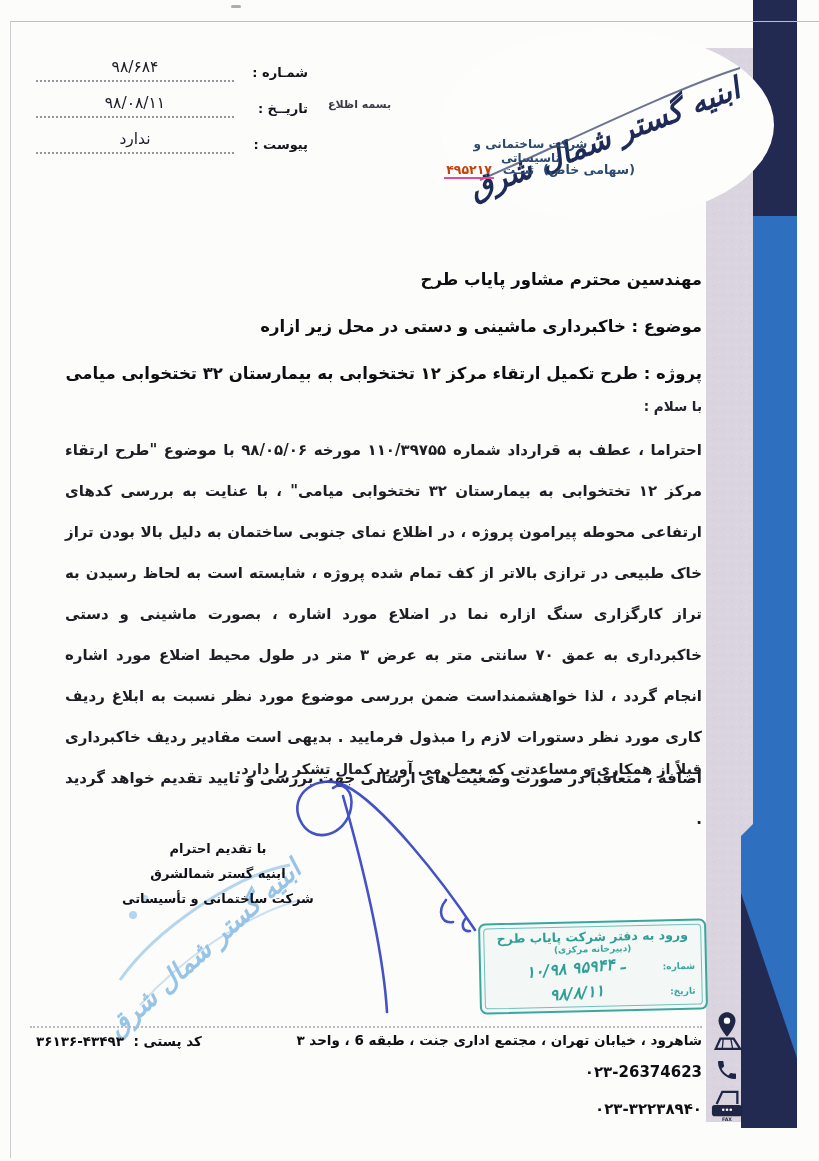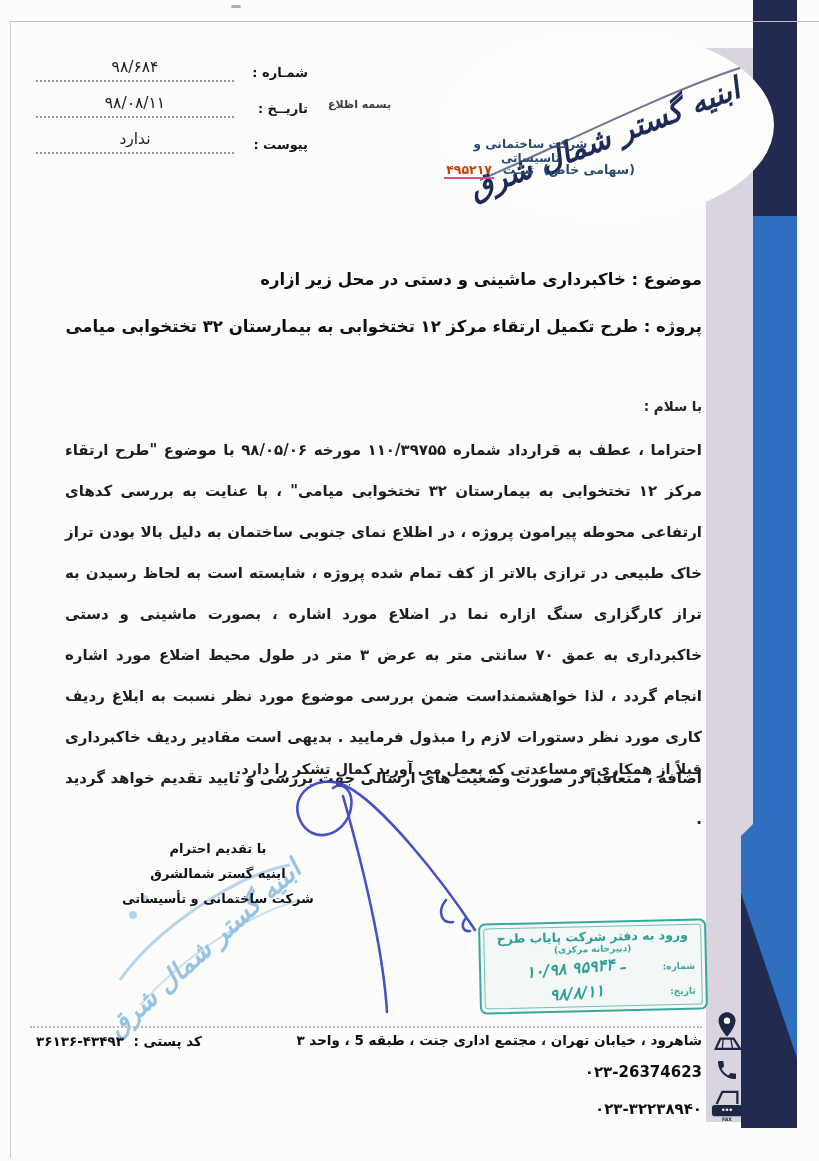--- a/index.html
+++ b/index.html
@@ -129,20 +129,21 @@
       <span class="hf-label">تاریــخ :</span>
       <span class="hf-value" dir="ltr">۹۸/۰۸/۱۱</span>
     </div>
     <div class="hf-row">
       <span class="hf-label">پیوست :</span>
       <span class="hf-value">ندارد</span>
     </div>
   </div>
 
   <div class="letter-head">
+    <div class="lh-line">مهندسین محترم مشاور پایاب طرح</div>
     <div class="lh-line">موضوع : خاکبرداری ماشینی و دستی در محل زیر ازاره</div>
     <div class="lh-line">پروژه : طرح تکمیل ارتقاء مرکز ۱۲ تختخوابی به بیمارستان ۳۲ تختخوابی میامی</div>
   </div>
   <div class="salutation">با سلام :</div>
 
   <p class="letter-body">احتراما ، عطف به قرارداد شماره ۱۱۰/۳۹۷۵۵ مورخه ۹۸/۰۵/۰۶ با موضوع "طرح ارتقاء مرکز ۱۲ تختخوابی به بیمارستان ۳۲ تختخوابی میامی" ، با عنایت به بررسی کدهای ارتفاعی محوطه پیرامون پروژه ، در اظلاع نمای جنوبی ساختمان به دلیل بالا بودن تراز خاک طبیعی در ترازی بالاتر از کف تمام شده پروژه ، شایسته است به لحاظ رسیدن به تراز کارگزاری سنگ ازاره نما در اضلاع مورد اشاره ، بصورت ماشینی و دستی خاکبرداری به عمق ۷۰ سانتی متر به عرض ۳ متر در طول محیط اضلاع مورد اشاره انجام گردد ، لذا خواهشمنداست ضمن بررسی موضوع مورد نظر نسبت به ابلاغ ردیف کاری مورد نظر دستورات لازم را مبذول فرمایید . بدیهی است مقادیر ردیف خاکبرداری اضافه ، متعاقباً در صورت وضعیت های ارسالی جهت بررسی و تایید تقدیم خواهد گردید .</p>
   <div class="letter-closing">قبلاً از همکاری و مساعدتی که بعمل می آورید کمال تشکر را دارد.</div>
 
   <svg class="seal-svg" viewBox="0 0 250 210" aria-hidden="true">
     <g opacity="0.8">
@@ -178,21 +179,21 @@
         <span class="es-val"><span dir="ltr">۱۰/۹۸ ـ ۹۵۹۴۴</span></span>
       </div>
       <div class="es-row">
         <span class="es-lbl">تاریخ:</span>
         <span class="es-val"><span dir="ltr">۹۸/۸/۱۱</span></span>
       </div>
     </div>
   </div>
 
   <div class="footer-sep"></div>
-  <div class="footer-address">شاهرود ، خیابان تهران ، مجتمع اداری جنت ، طبقه 5 ، واحد ۳</div>
+  <div class="footer-address">شاهرود ، خیابان تهران ، مجتمع اداری جنت ، طبقه 6 ، واحد ۳</div>
   <div class="footer-phone p1"><span dir="ltr">۰۲۳-26374623</span></div>
   <div class="footer-phone p2"><span dir="ltr">۰۲۳-۳۲۲۳۸۹۴۰</span></div>
   <div class="footer-postal">
     <span>کد پستی :</span>&nbsp;
     <span dir="ltr">۳۶۱۳۶-۴۳۴۹۳</span>
   </div>
 
   <div class="icons-col">
     <svg width="32" height="40" viewBox="0 0 34 42" aria-hidden="true">
       <path d="M17,1 C12,1 8,5 8,10 c0,7 9,17 9,17 s9,-10 9,-17 C26,5 22,1 17,1 z" fill="#1f2544"></path>

